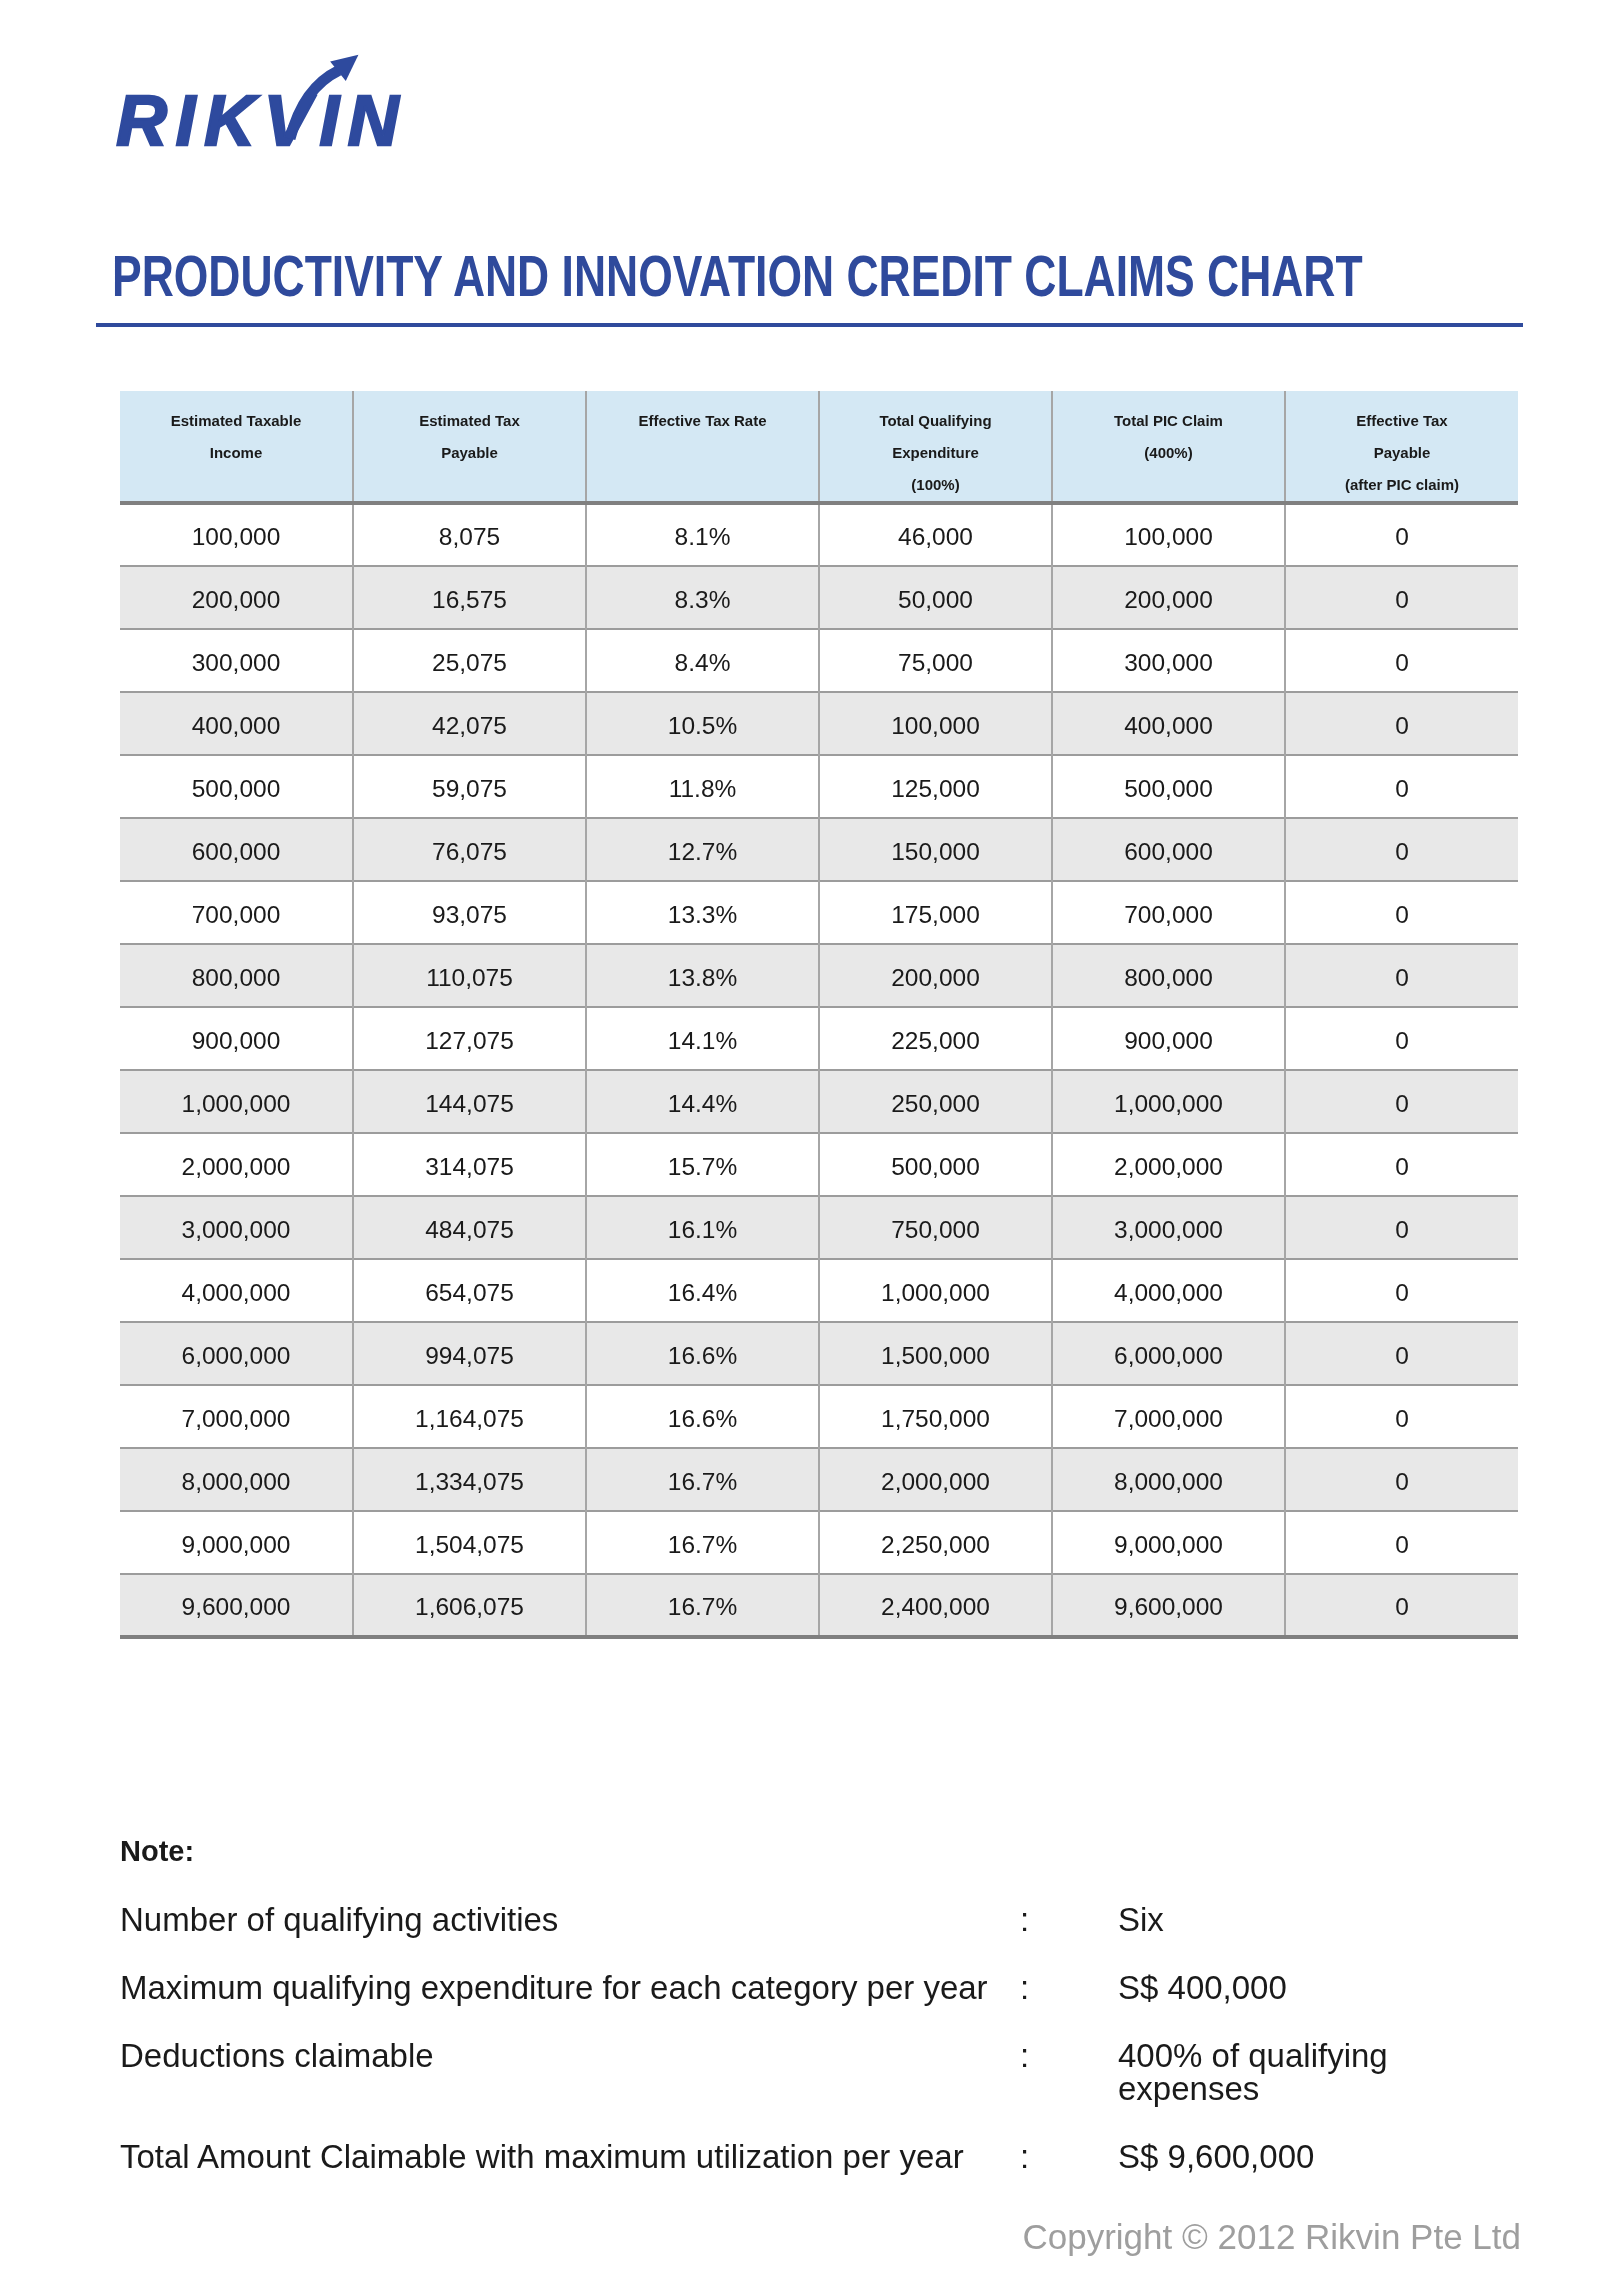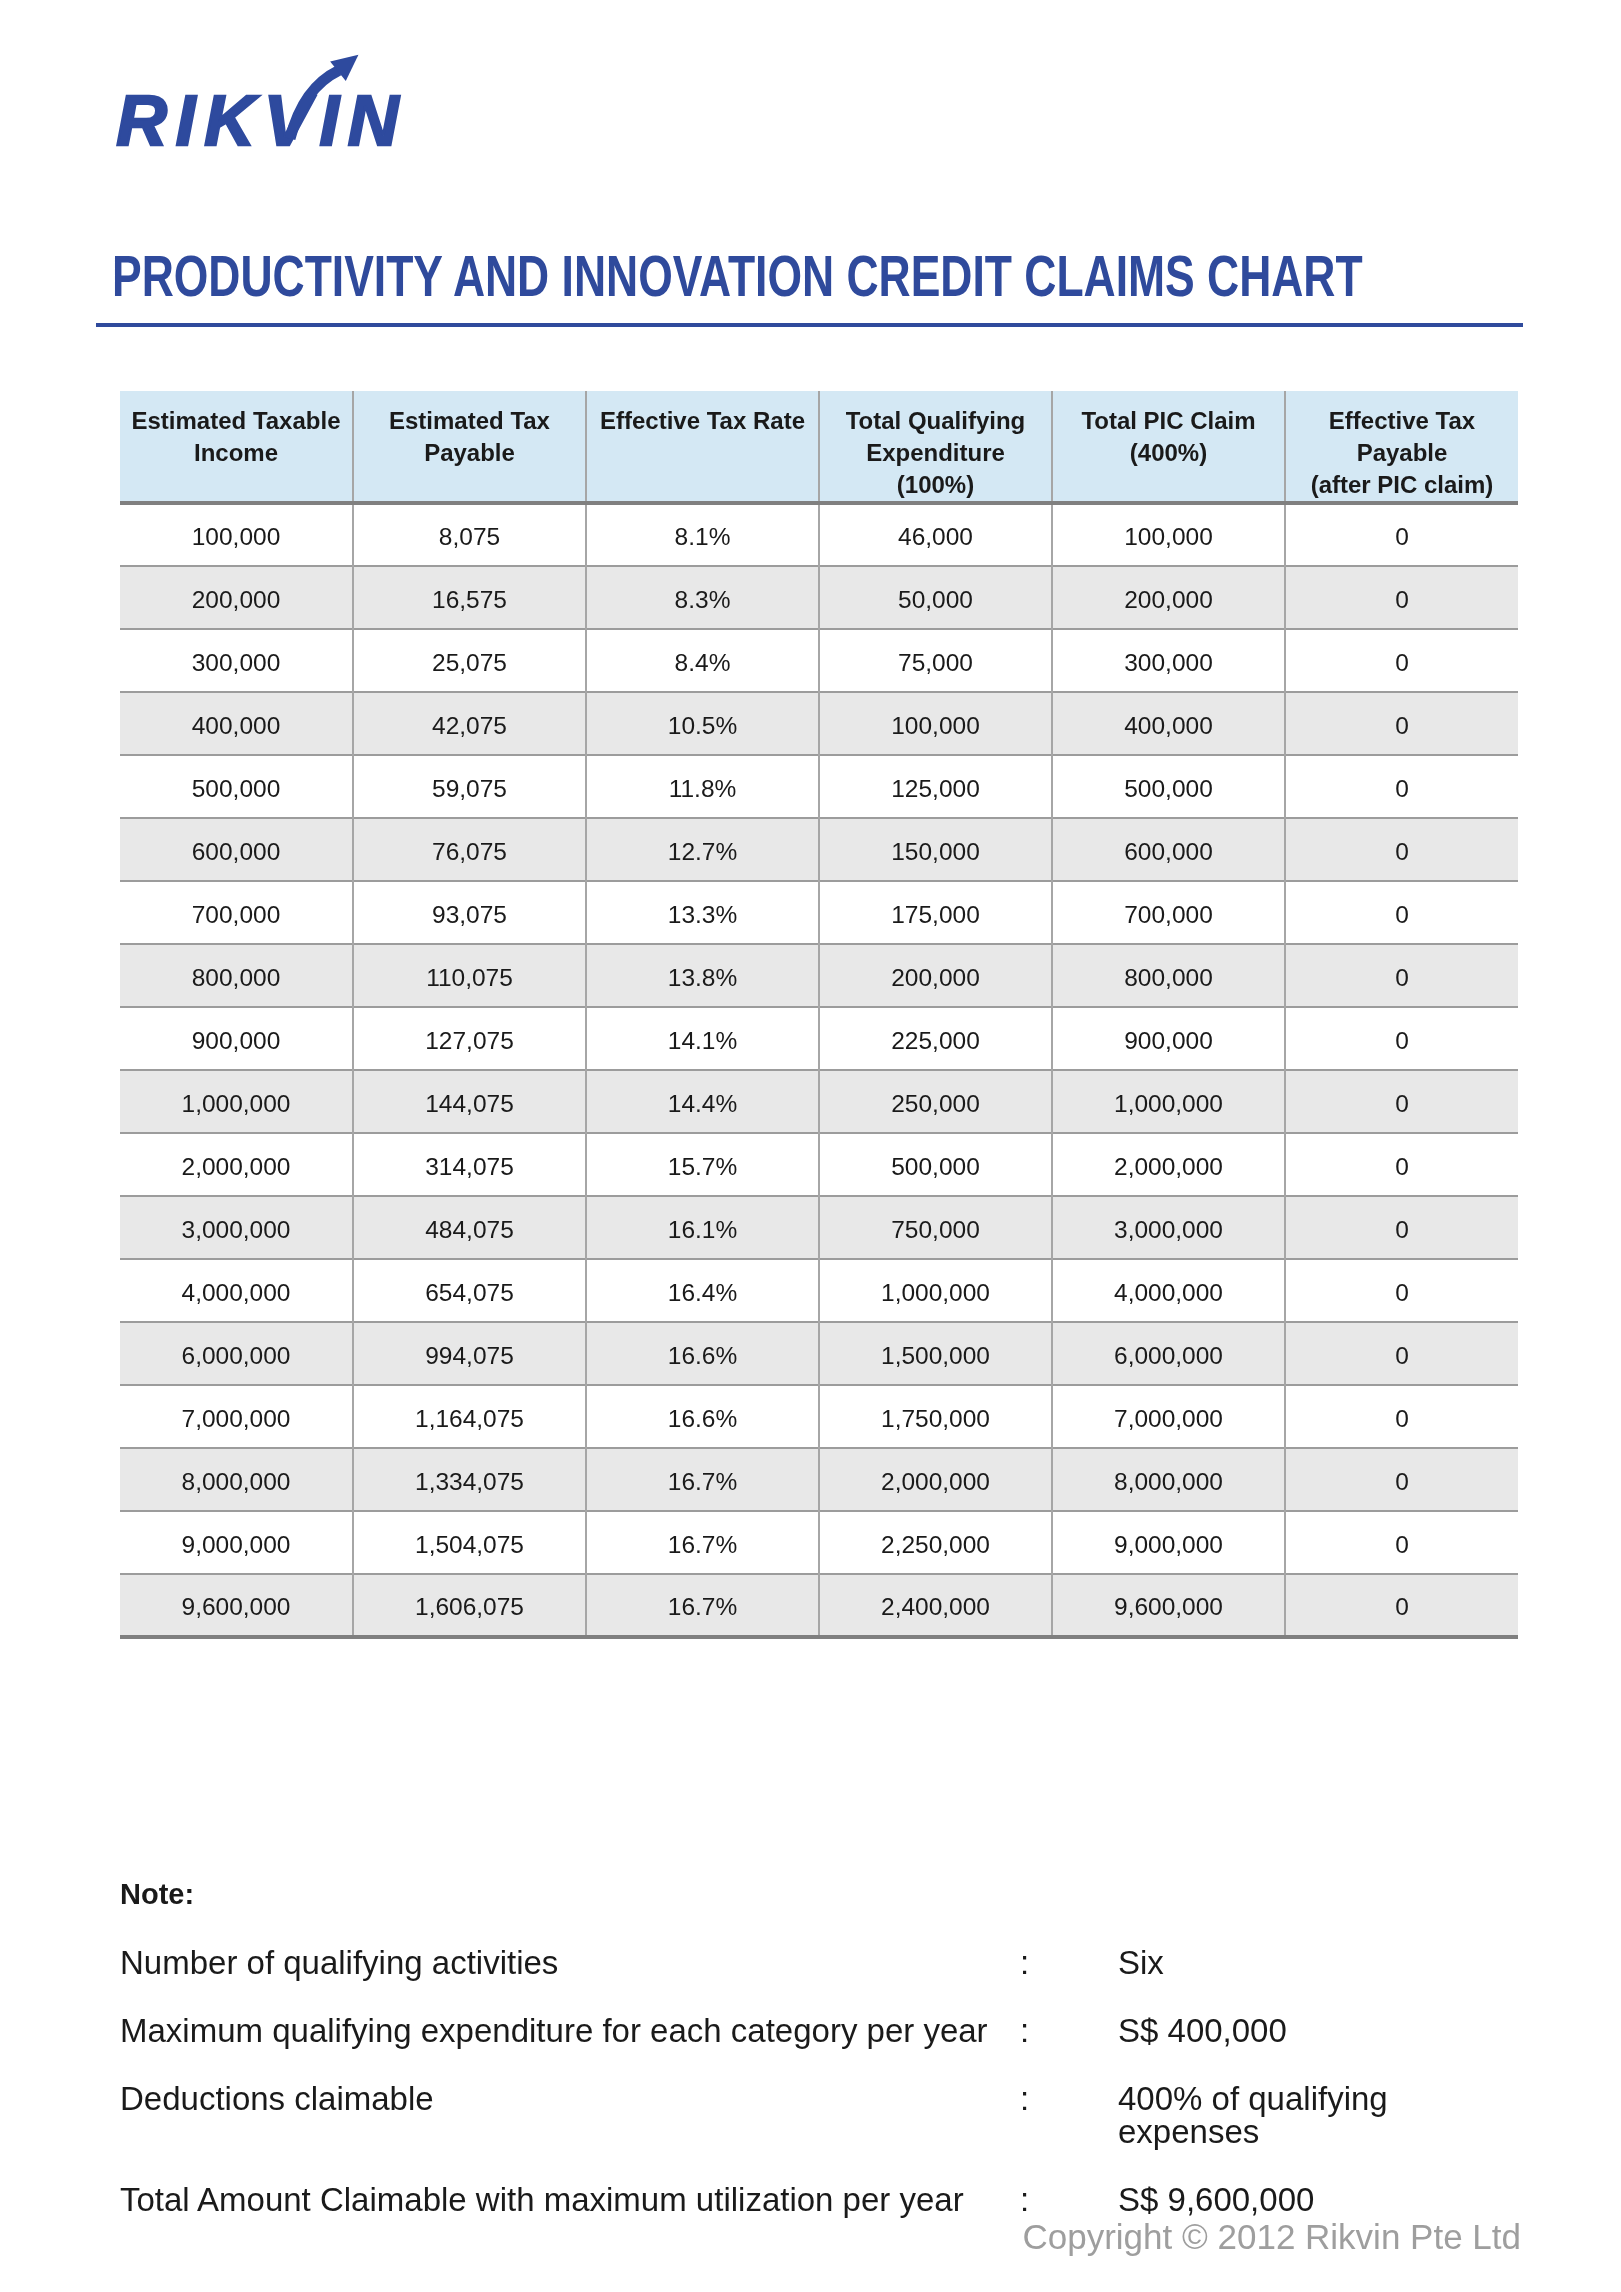--- a/index.html
+++ b/index.html
@@ -70,21 +70,21 @@
   }
   .pic-table thead tr {
     background: var(--header-bg, #D4E8F4);
     border-bottom: 4.9px solid var(--thick-border, #808080);
   }
   .pic-table th {
     height: 109px;
     box-sizing: border-box;
     vertical-align: top;
     padding: 13.7px 3.9px 0 3.9px;
-    font-size: 24px;
+    font-size: 15px;
     font-weight: bold;
     line-height: 32px;
     text-align: center;
     color: var(--text-dark, #1a1a1a);
   }
   .th-line { display: block; }
   .pic-table tbody tr {
     border-bottom: 2.9px solid var(--row-border, #9C9C9C);
   }
   .pic-table tbody tr:nth-child(even) { background: var(--stripe-gray, #E8E8E8); }
@@ -105,21 +105,20 @@
   
   .note {
     position: absolute;
     left: 120px;
     top: 1835px;
     width: 1404px;
   }
   .note-title {
     font-size: 29px;
     font-weight: bold;
-    margin-top: 43px;
   }
   .note-item {
     display: grid;
     grid-template-columns: 900px 98px 1fr;
     margin-top: 35px;
     font-size: 33px;
     line-height: 33px;
   }
 
   

